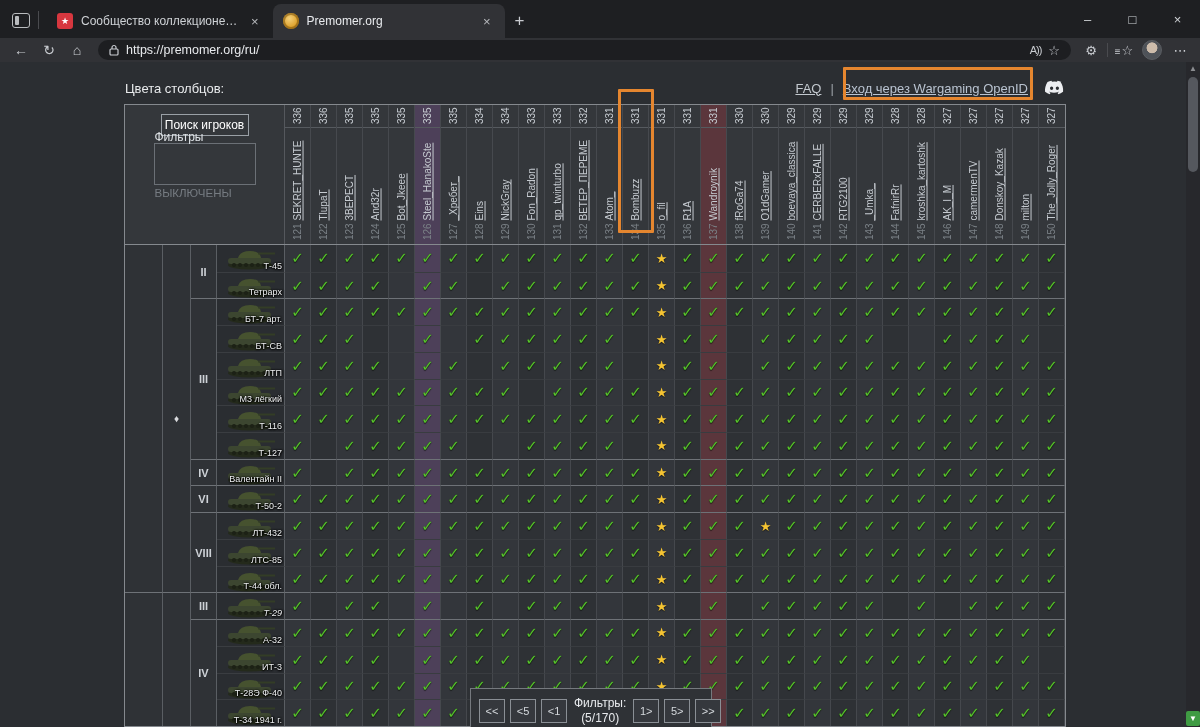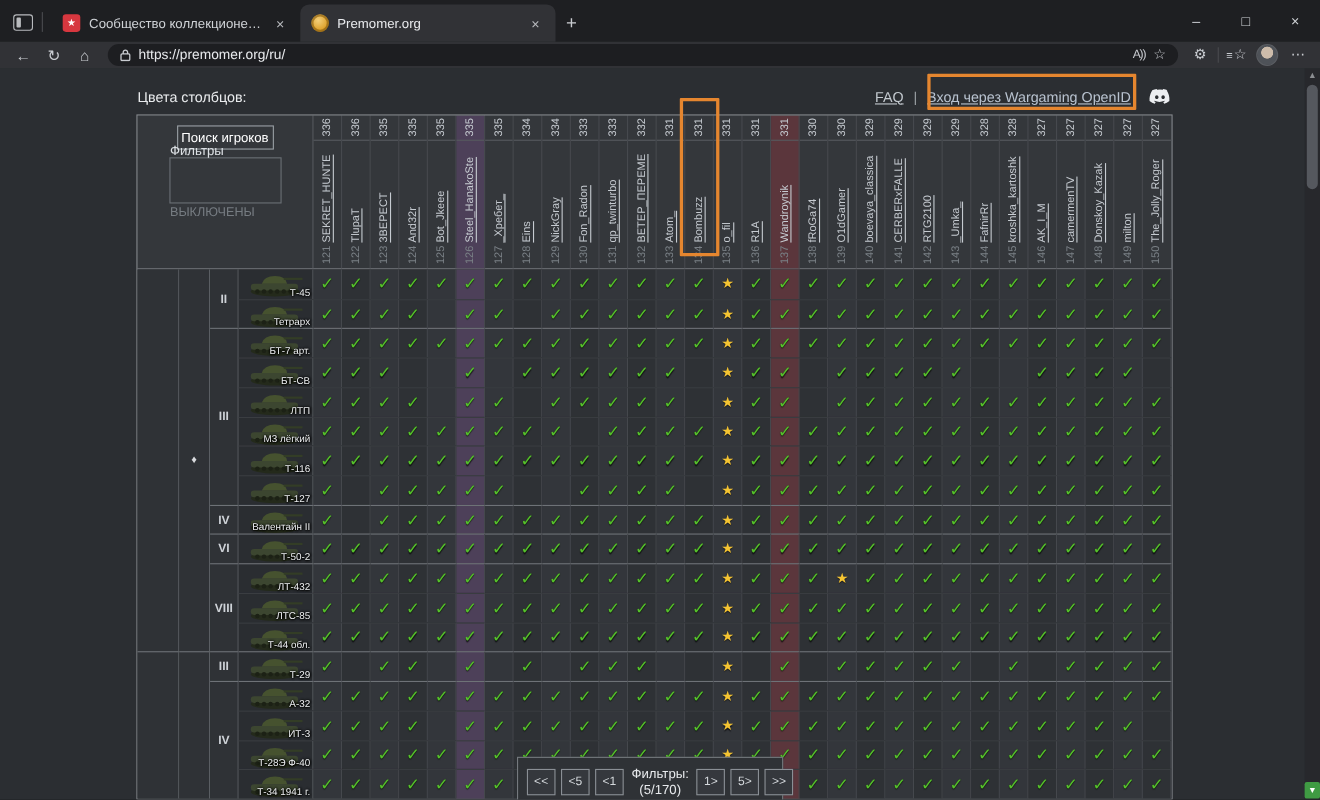--- a/index.html
+++ b/index.html
@@ -1770,21 +1770,21 @@
             </div>
             <div class="vcell odd" style="grid-area: 13 / 32 / 14;">
               <span class="chk">✓</span>
             </div>
             <div class="vcell" style="grid-area: 13 / 33 / 14;">
               <span class="chk">✓</span>
             </div>
             <div class="vcell odd" style="grid-area: 13 / 34 / 14;">
               <span class="chk">✓</span>
             </div>
-            <div class="lcell tank sb" style="grid-area: 14 / 4 / 15;">
+            <div class="lcell tank sb" style="grid-area: 14 / 4 / 15; font-style: italic;">
               <svg width="58" height="24" viewBox="0 0 58 24">
                 <ellipse cx="29" cy="19" rx="22" ry="4.5" fill="#242a1b"></ellipse>
                 <rect x="7" y="12" width="43" height="6" rx="3" fill="#3c4630"></rect>
                 <path d="M17 12 q2 -7 12 -7 q10 0 11 7 z" fill="#46522f"></path>
                 <rect x="37" y="6.5" width="17" height="2" fill="#333d26"></rect>
                 <g fill="#1c2115">
                   <circle cx="13" cy="19" r="2"></circle>
                   <circle cx="19" cy="19" r="2"></circle>
                   <circle cx="25" cy="19" r="2"></circle>
                   <circle cx="31" cy="19" r="2"></circle>

